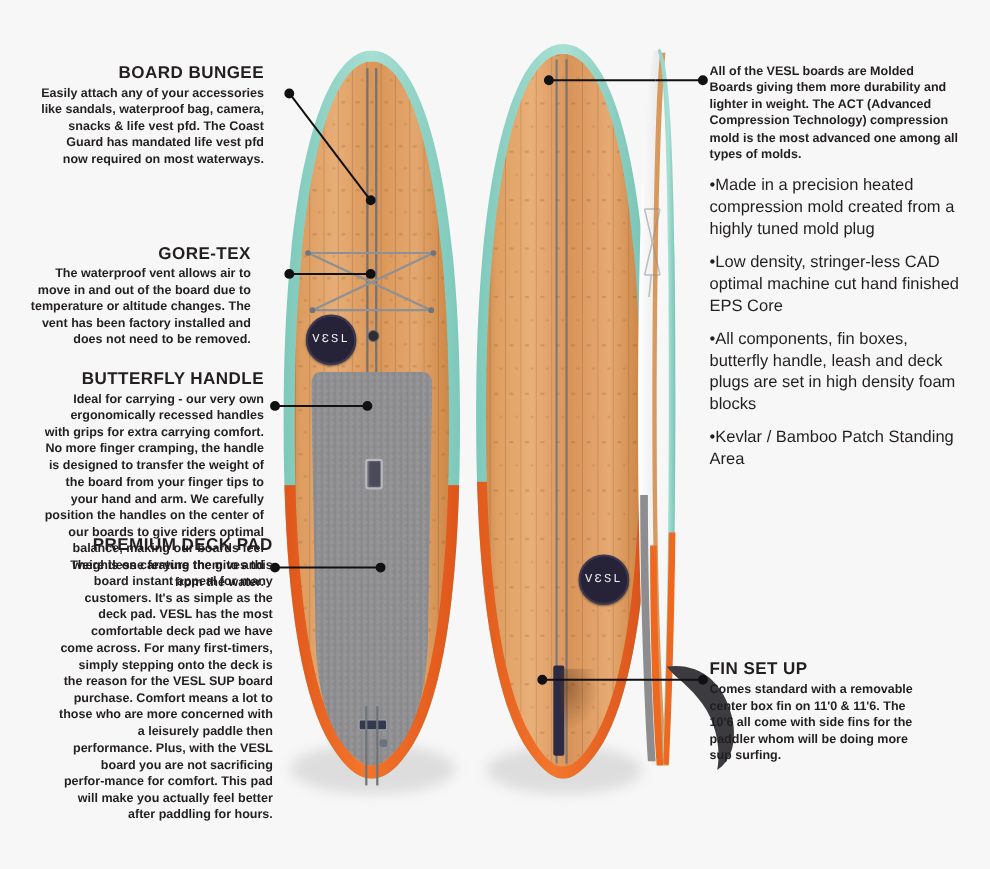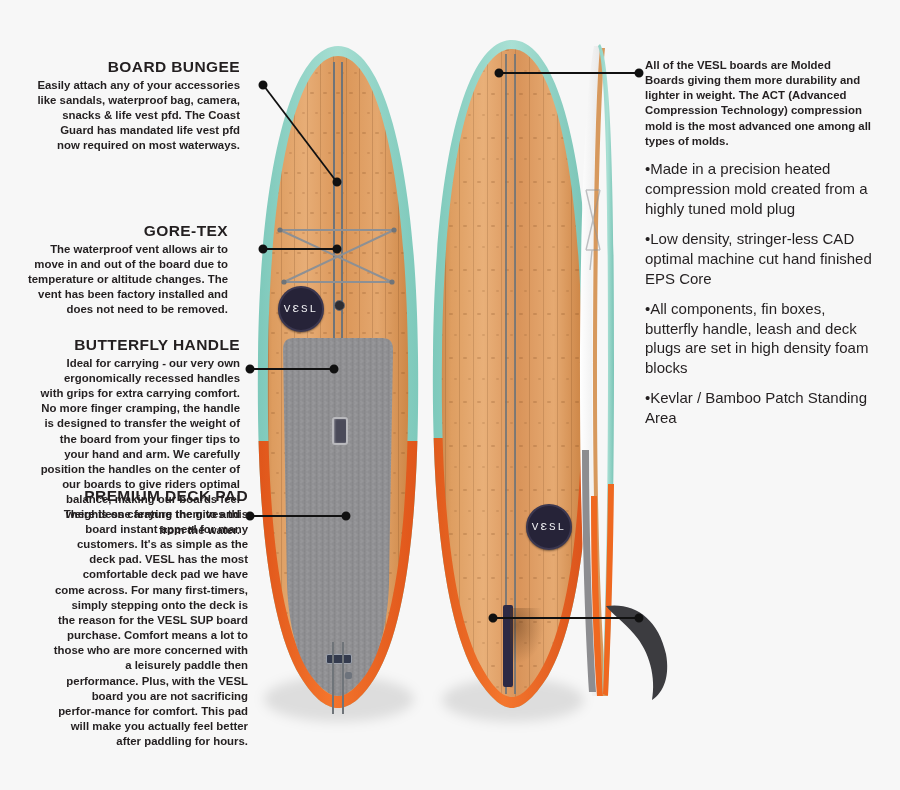--- a/index.html
+++ b/index.html
@@ -335,14 +335,18 @@
   <div class="callout left-al" style="left:645px;top:58px;width:228px;">
     <p class="body">All of the VESL boards are Molded Boards giving them more durability and lighter in weight. The ACT (Advanced Compression Technology) compression mold is the most advanced one among all types of molds.</p>
     <div class="bullets" style="margin-top:10px;">
       <p>•Made in a precision heated compression mold created from a highly tuned mold plug</p>
       <p>•Low density, stringer-less CAD optimal machine cut hand finished EPS Core</p>
       <p>•All components, fin boxes, butterfly handle, leash and deck plugs are set in high density foam blocks</p>
       <p>•Kevlar / Bamboo Patch Standing Area</p>
     </div>
   </div>
 
+  <div class="callout left-al" style="left:645px;top:600px;width:196px;">
+    <p class="ttl">FIN SET UP</p>
+    <p class="body">Comes standard with a removable center box fin on 11'0 &amp; 11'6. The 10'6 all come with side fins for the paddler whom will be doing more sup surfing.</p>
+  </div>
 
 </div>
 
 </body></html>

